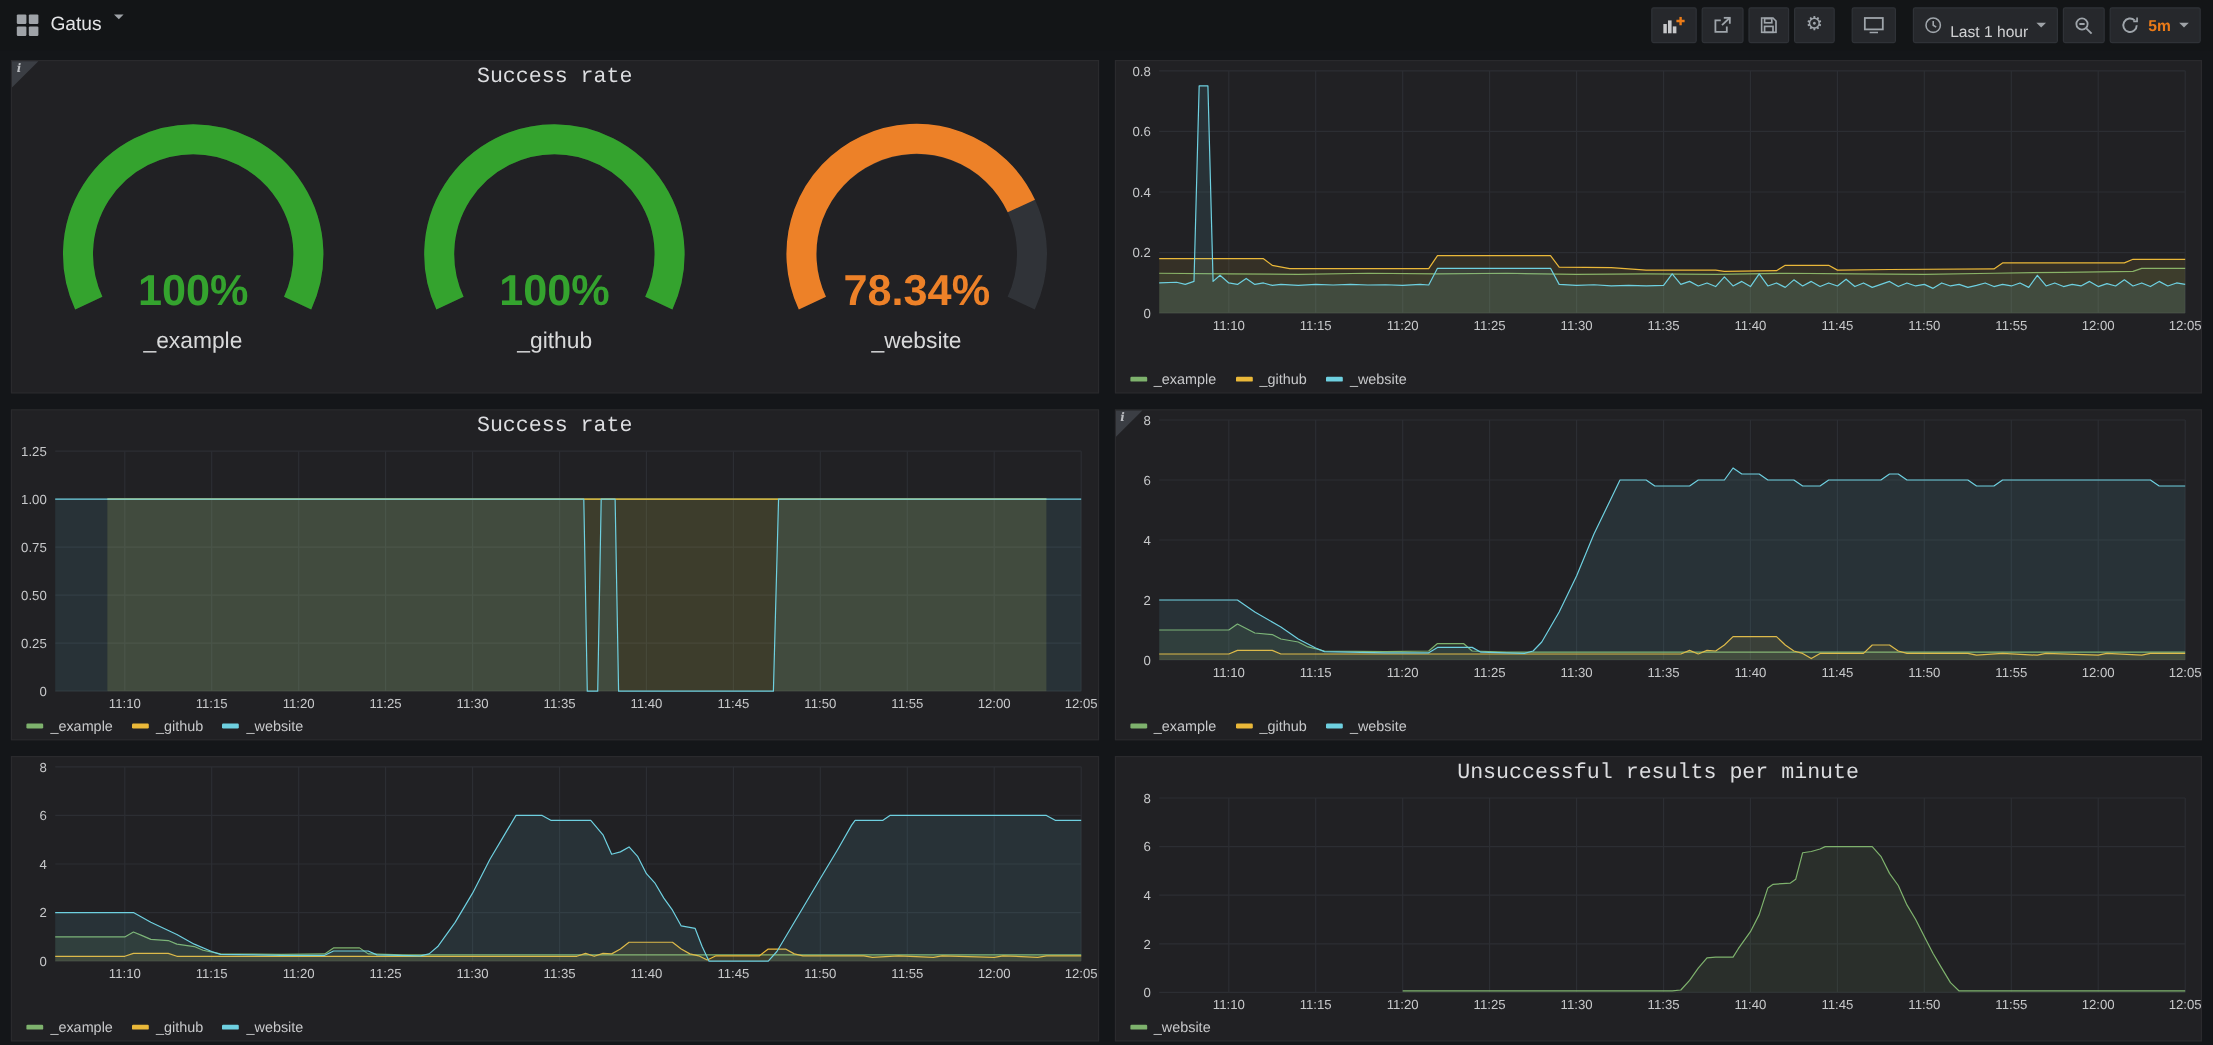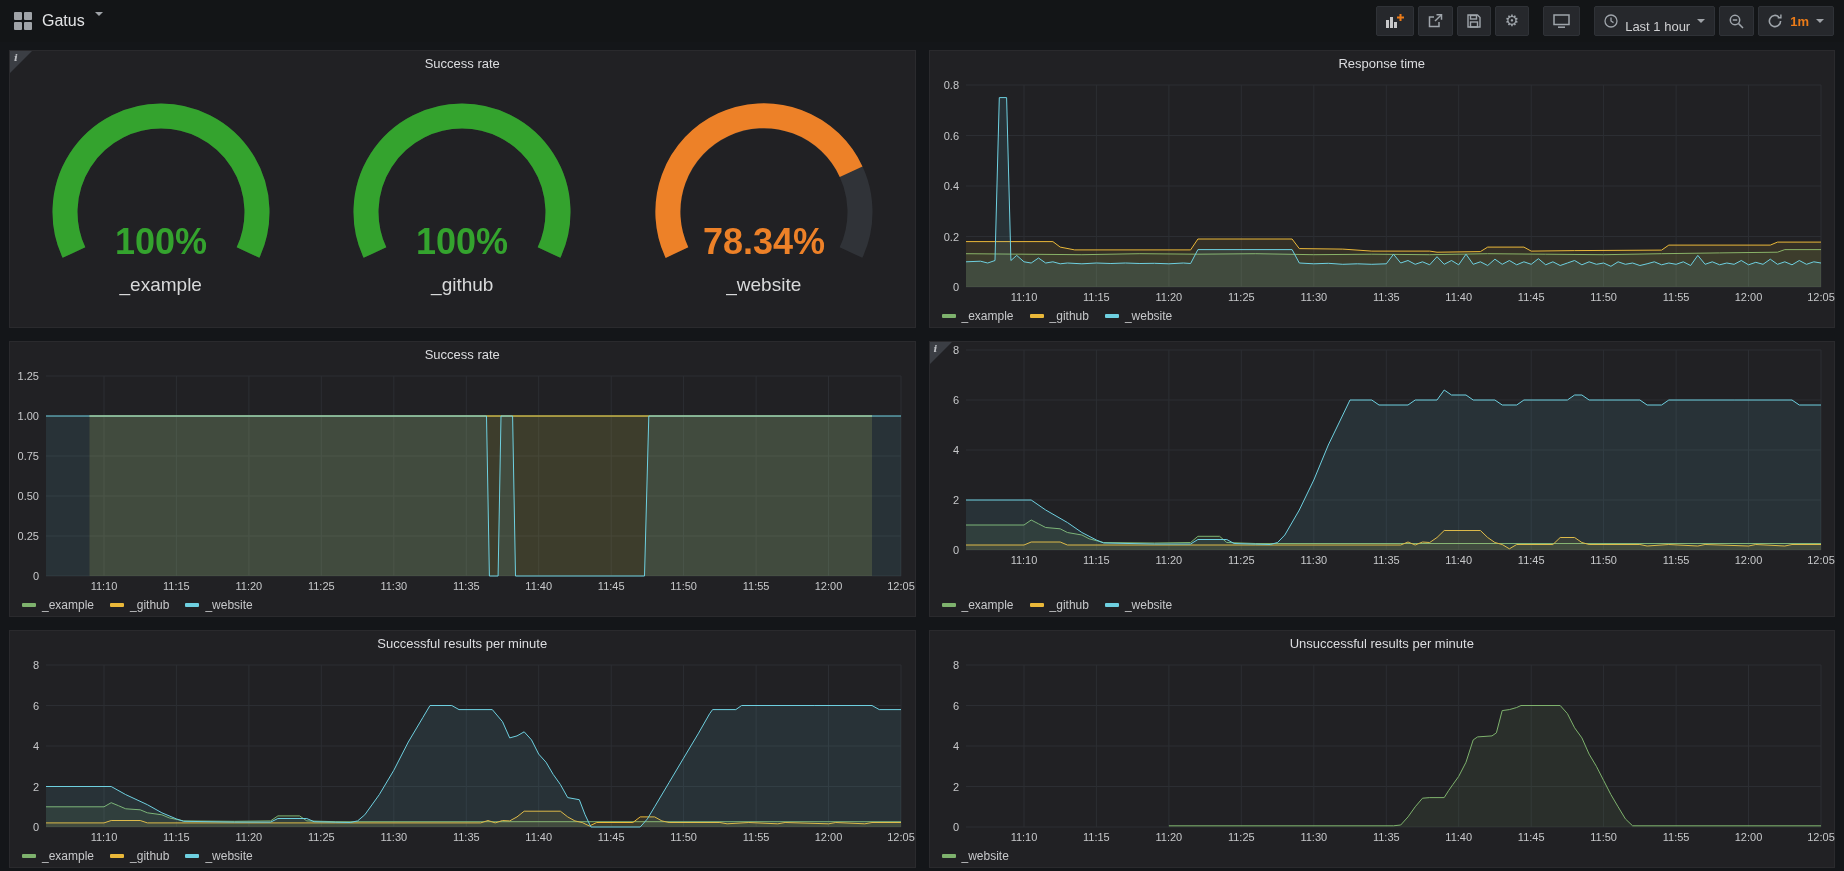--- a/index.html
+++ b/index.html
@@ -26,21 +26,21 @@
   .gap-left { margin-left:14px; }
   .time-text { color:#d0d1d3;margin-top:11px; }
   .orange-text { color:#eb7b18; font-weight:600; }
   .gear-glyph { font-size:16px; line-height:1; color:#9fa5ab; }
   
   .dashboard { padding:8px 9px 0 9px; display:grid; grid-template-columns:1fr 1fr; grid-template-rows:278px 276px 238px; gap:13px; }
   .panel {
     background:#212124; border:1px solid rgba(255,255,255,0.045);
     position:relative; display:flex; flex-direction:column; min-width:0;
   }
-  .panel-title { flex:0 0 26px; line-height:26px; text-align:center; font-size:13px; font-weight:500; color:#dcdde0; cursor:pointer; white-space:nowrap; }
+  .panel-title { flex:0 0 26px; line-height:26px; text-align:center; font-size:18px; font-weight:500; color:#dcdde0; cursor:pointer; white-space:nowrap;font-family:Liberation Mono, monospace; }
   .info-corner { position:absolute; top:0; left:0; width:0; height:0; border-top:22px solid #3b3e44; border-right:22px solid transparent; cursor:pointer; z-index:2; }
   .info-corner span { position:absolute; top:-21px; left:4px; font-size:10px; font-style:italic; font-weight:bold; color:#bcbec2; font-family:"DejaVu Serif", serif; }
   .chart { flex:1 1 auto; position:relative; min-height:0; }
   .legend { flex:0 0 22px; display:flex; align-items:center; gap:16px; padding-left:12px; font-size:12px; color:#c7c8ca; overflow:hidden; }
   .legend-item { display:inline-flex; align-items:center; cursor:pointer; }
   .swatch { width:14px; height:4px; border-radius:1px; display:inline-block; margin-right:6px; }
   
   .gauge-row { flex:1 1 auto; display:flex; align-items:center; }
   .gauge { flex:1; display:flex; flex-direction:column; align-items:center; padding-bottom:8px; }
   .gauge-label { font-size:19px; color:#d8d9da; margin-top:2px; }
@@ -104,21 +104,21 @@
         <circle cx="6" cy="6" r="4.7"></circle>
         <path d="M9.6 9.6L14 14"></path>
         <path d="M3.8 6h4.4"></path>
       </svg>
     </button>
     <button class="nav-btn">
       <svg width="15" height="14" viewBox="0 0 15 14" fill="none" stroke="#9fa5ab" stroke-width="1.6">
         <path d="M12.6 7a5.6 5.6 0 1 1-1.7-4"></path>
         <path d="M12.9 0.6v3.2h-3.2" stroke-width="1.4"></path>
       </svg>
-      <span class="orange-text">1m</span>
+      <span class="orange-text">5m</span>
       <span class="caret"></span>
     </button>
   </div>
 </div>
 
 <div class="dashboard">
 
   <div class="panel">
     <div class="info-corner">
         <span>i</span>
@@ -146,21 +146,20 @@
             <path d="M 57.99 152.57 A 96 96 0 1 1 232.01 152.57" stroke="#303338" stroke-width="25" fill="none"></path>
             <path d="M 57.99 152.57 A 96 96 0 1 1 232.13 71.71" stroke="#ed8128" stroke-width="25" fill="none"></path>
             <text x="145" y="154" text-anchor="middle" font-size="36" font-weight="600" fill="#ed8128">78.34%</text>
           </svg>
           <div class="gauge-label">_website</div>
         </div>
       </div>
   </div>
 
   <div class="panel">
-    <div class="panel-title">Response time</div>
     <div class="chart"><svg width="905" height="228">
           <line x1="36" x2="891" y1="210.0" y2="210.0" stroke="#2c2e33"></line>
           <text x="29" y="214.0" text-anchor="end" font-size="11" fill="#c7c8ca">0</text>
           <line x1="36" x2="891" y1="159.5" y2="159.5" stroke="#2c2e33"></line>
           <text x="29" y="163.5" text-anchor="end" font-size="11" fill="#c7c8ca">0.2</text>
           <line x1="36" x2="891" y1="109.0" y2="109.0" stroke="#2c2e33"></line>
           <text x="29" y="113.0" text-anchor="end" font-size="11" fill="#c7c8ca">0.4</text>
           <line x1="36" x2="891" y1="58.5" y2="58.5" stroke="#2c2e33"></line>
           <text x="29" y="62.5" text-anchor="end" font-size="11" fill="#c7c8ca">0.6</text>
           <line x1="36" x2="891" y1="8.0" y2="8.0" stroke="#2c2e33"></line>
@@ -330,21 +329,20 @@
           <span>_github</span>
         </span>
         <span class="legend-item">
           <i class="swatch" style="background: rgb(110, 208, 224);"></i>
           <span>_website</span>
         </span>
       </div>
   </div>
 
   <div class="panel">
-    <div class="panel-title">Successful results per minute</div>
     <div class="chart"><svg width="905" height="188">
           <line x1="36" x2="891" y1="170.0" y2="170.0" stroke="#2c2e33"></line>
           <text x="29" y="174.0" text-anchor="end" font-size="11" fill="#c7c8ca">0</text>
           <line x1="36" x2="891" y1="129.5" y2="129.5" stroke="#2c2e33"></line>
           <text x="29" y="133.5" text-anchor="end" font-size="11" fill="#c7c8ca">2</text>
           <line x1="36" x2="891" y1="89.0" y2="89.0" stroke="#2c2e33"></line>
           <text x="29" y="93.0" text-anchor="end" font-size="11" fill="#c7c8ca">4</text>
           <line x1="36" x2="891" y1="48.5" y2="48.5" stroke="#2c2e33"></line>
           <text x="29" y="52.5" text-anchor="end" font-size="11" fill="#c7c8ca">6</text>
           <line x1="36" x2="891" y1="8.0" y2="8.0" stroke="#2c2e33"></line>

